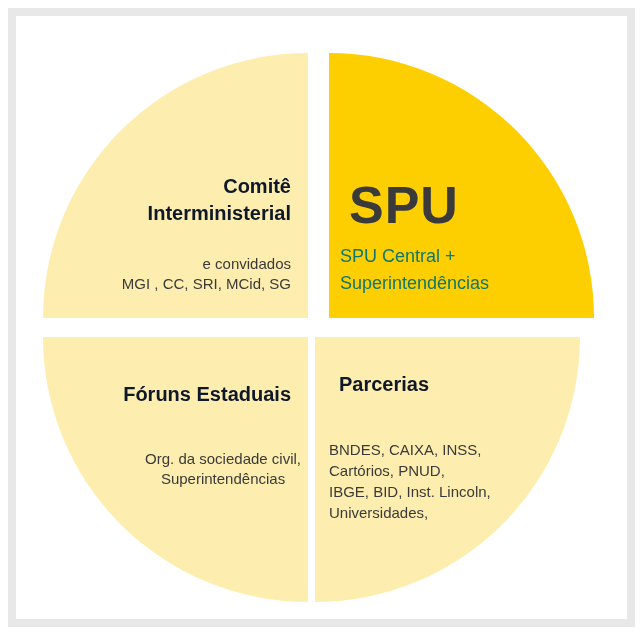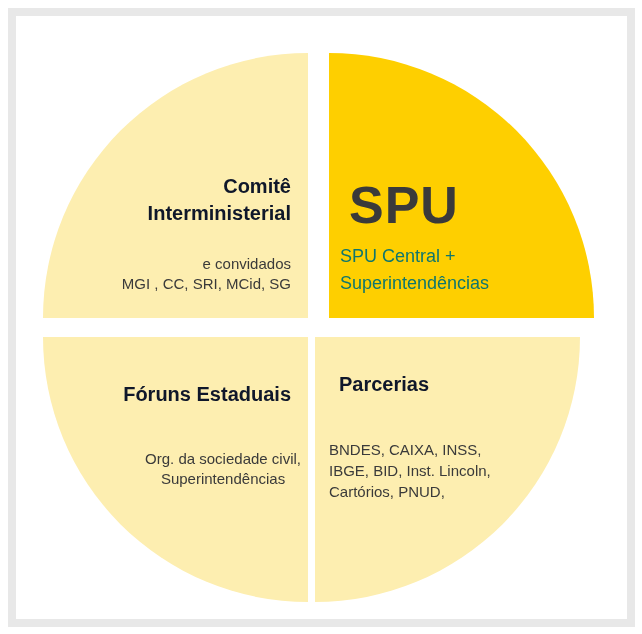--- a/index.html
+++ b/index.html
@@ -73,16 +73,17 @@
     <span class="line">Superintendências</span>
   </div>
 </div>
 
 <div class="quad q-br">
   <div class="title br-title">
     <span class="line">Parcerias</span>
   </div>
   <div class="body br-body">
     <span class="line">BNDES, CAIXA, INSS,</span>
+    <span class="line">Cartórios, PNUD,</span>
     <span class="line">IBGE, BID, Inst. Lincoln,</span>
-    <span class="line">Cartórios, PNUD,</span>
+    <span class="line">Universidades,</span>
   </div>
 </div>
 
 </body></html>

